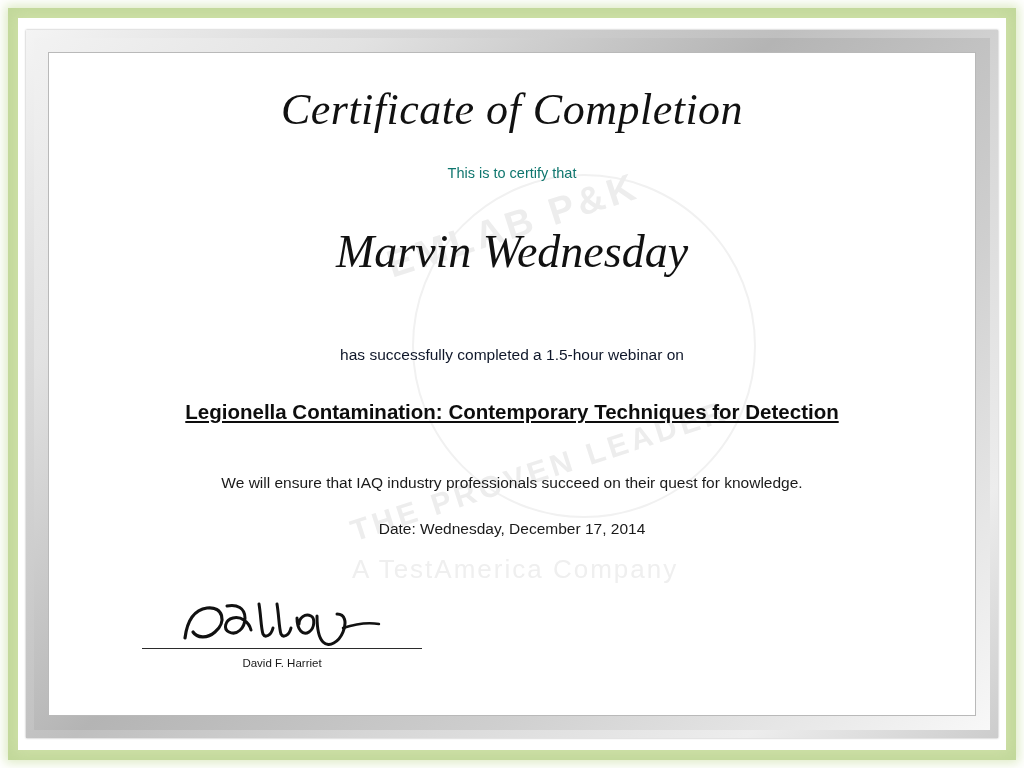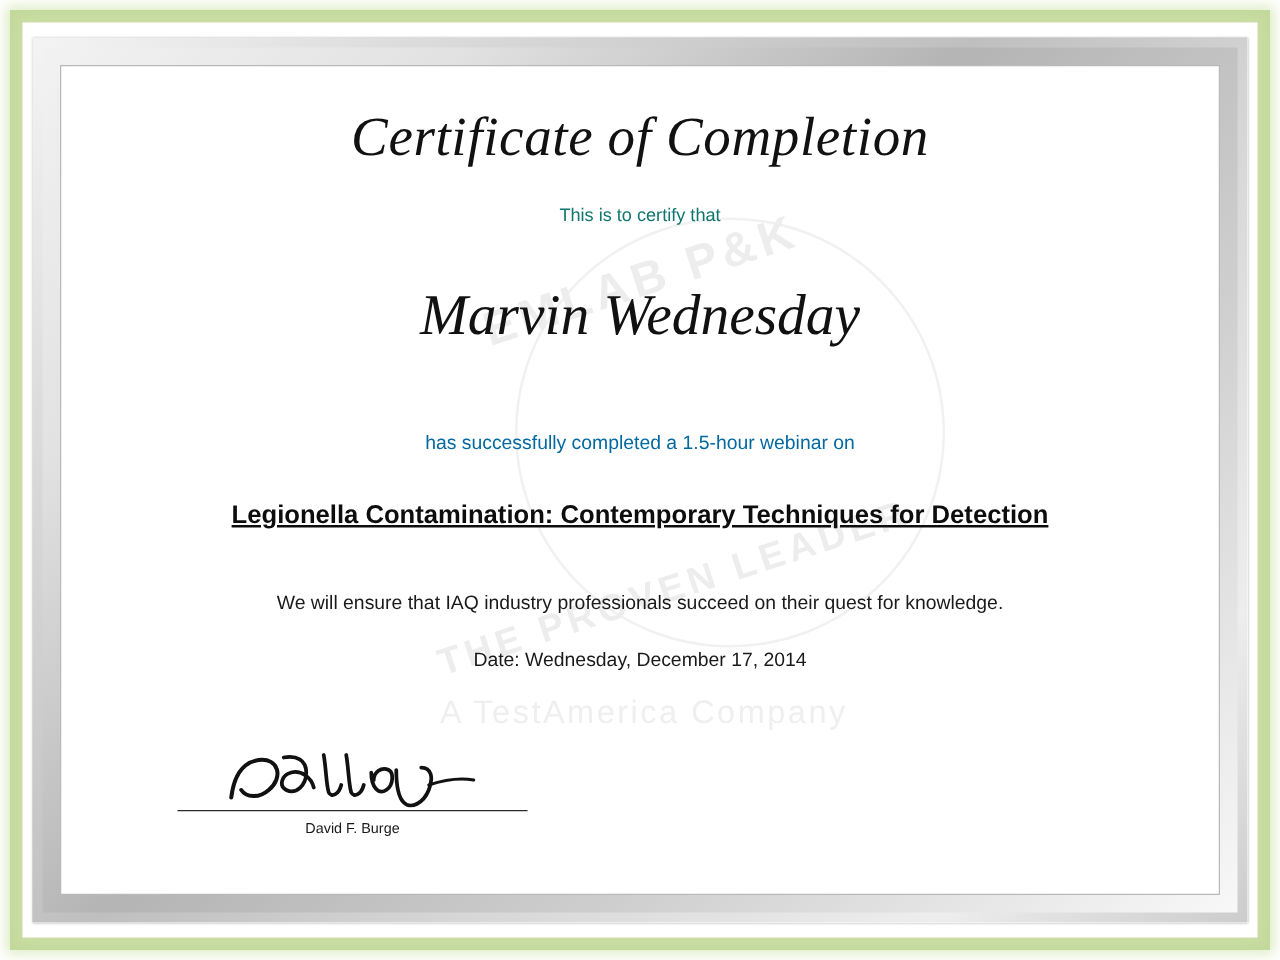--- a/index.html
+++ b/index.html
@@ -150,21 +150,21 @@
     margin-top: 44px;
     font-family: "Liberation Serif", serif;
     font-style: italic;
     font-size: 46px;
     color: #111111;
   }
 
   #completion-line {
     margin-top: 68px;
     font-size: 15.5px;
-    color: #0369a1;
+    color: #0f172a;
   }
 
   #course-title {
     margin-top: 36px;
     font-size: 20.5px;
     font-weight: bold;
     color: #0d0d0d;
     text-decoration: underline;
   }
 
@@ -259,19 +259,19 @@
             <path d="M18 40 C 20 24, 26 12, 40 10 C 56 8, 60 24, 48 34 C 40 41, 30 40, 26 34" fill="none" stroke="#111" stroke-width="3.2" stroke-linecap="round"></path>
             <path d="M60 8 C 70 6, 78 10, 78 20 C 78 30, 70 38, 62 34 C 56 31, 58 22, 66 20 C 74 18, 82 24, 84 32" fill="none" stroke="#111" stroke-width="3" stroke-linecap="round"></path>
             <path d="M92 6 C 94 18, 94 30, 96 36 C 98 40, 104 38, 106 30" fill="none" stroke="#111" stroke-width="3" stroke-linecap="round"></path>
             <path d="M110 6 C 112 18, 112 30, 114 36 C 116 40, 122 38, 124 30" fill="none" stroke="#111" stroke-width="3" stroke-linecap="round"></path>
             <path d="M130 20 C 130 32, 136 38, 142 34 C 148 30, 148 20, 144 18 C 138 15, 132 20, 132 26" fill="none" stroke="#111" stroke-width="3" stroke-linecap="round"></path>
             <path d="M150 18 C 150 30, 152 40, 156 44 C 162 50, 172 44, 176 34 C 180 24, 178 16, 170 16" fill="none" stroke="#111" stroke-width="3" stroke-linecap="round"></path>
             <path d="M176 30 C 188 26, 200 24, 212 26" fill="none" stroke="#111" stroke-width="2.4" stroke-linecap="round"></path>
           </svg>
         </div>
         <div class="signature-rule"></div>
-        <div class="signer-name">David F. Burge</div>
+        <div class="signer-name">David F. Harriet</div>
       </div>
 
 
     </div>
   </div>
 </div>
 
 </body></html>

